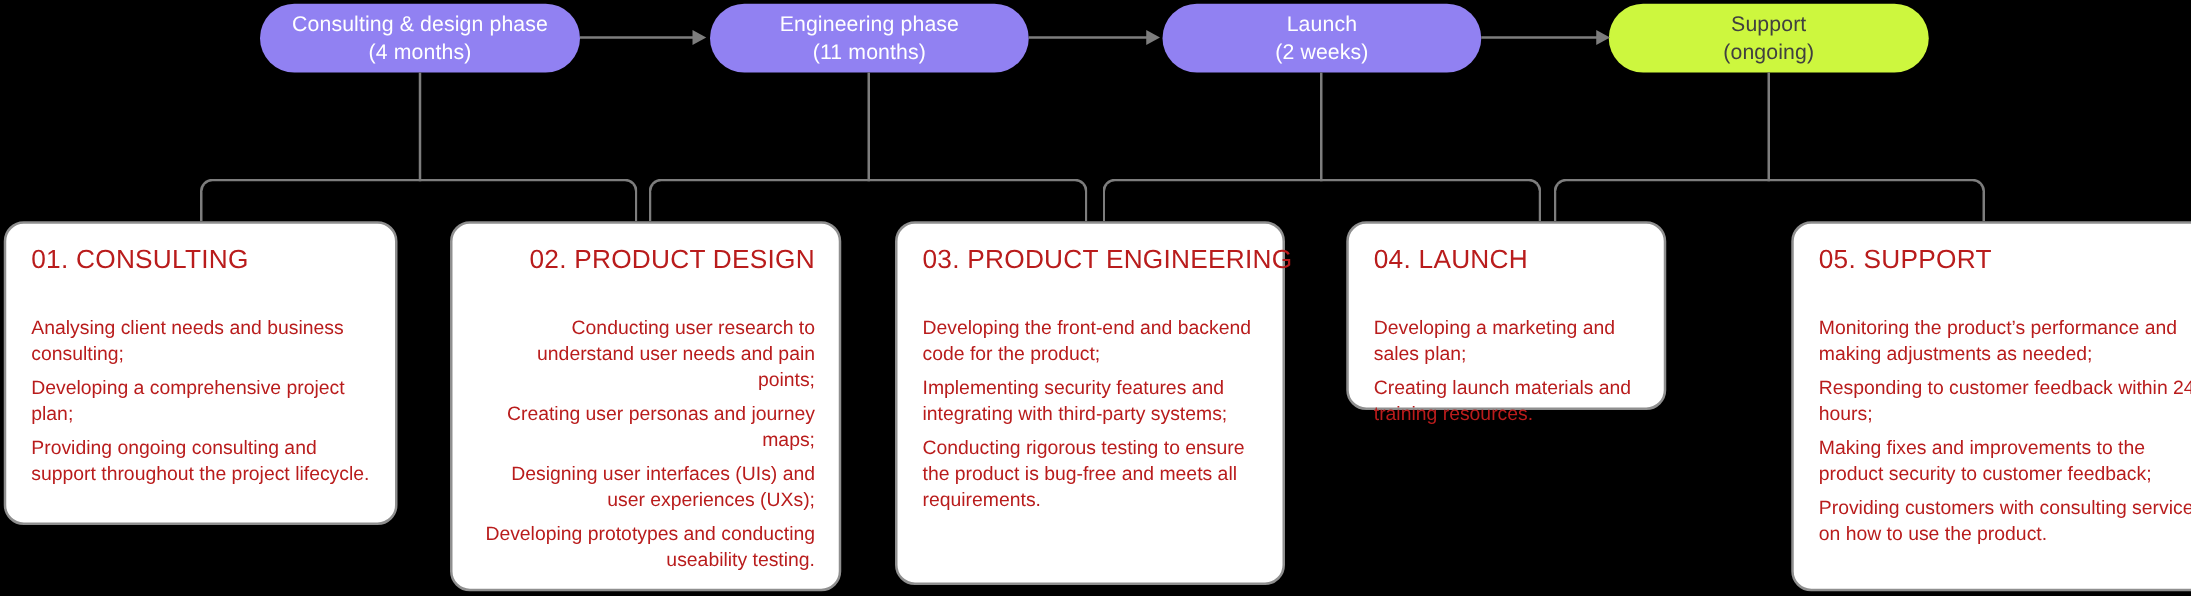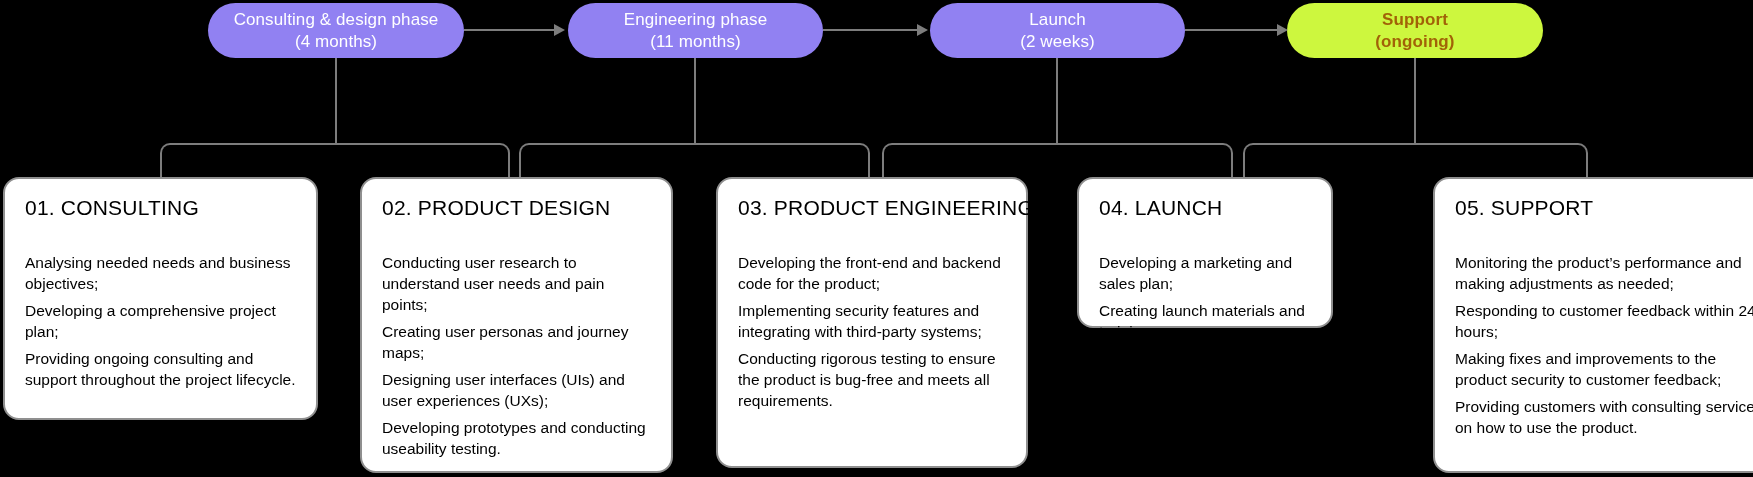--- a/index.html
+++ b/index.html
@@ -7,21 +7,21 @@
     position:relative; width:1753px; height:477px; background:#000000;
     font-family:"Liberation Sans", sans-serif; overflow:hidden;
   }
   
   .pill {
     position:absolute; top:3px; height:55px; border-radius:28px;
     display:flex; flex-direction:column; align-items:center; justify-content:center;
     text-align:center; font-size:17px; line-height:22px; letter-spacing:0.1px;
   }
   .pill.purple { background:#9181f2; color:#ffffff; }
-  .pill.green  { background:#cdf73e; color:#a16207;font-weight:bold; }
+  .pill.green  { background:#cdf73e; color:#404040; }
   #pill-1 { left:208px;  width:256px; }
   #pill-2 { left:568px;  width:255px; }
   #pill-3 { left:930px;  width:255px; }
   #pill-4 { left:1287px; width:256px; }
 
   
   .arrow-line { position:absolute; top:29px; height:2px; background:#7d7d7d; }
   .arrow-head { position:absolute; top:24px; width:0; height:0;
     border-left:11px solid #7d7d7d; border-top:6px solid transparent; border-bottom:6px solid transparent; }
   #arrow-line-1 { left:464px;  width:91px; }  #arrow-head-1 { left:554px; }
@@ -35,30 +35,30 @@
   
   .bracket { position:absolute; top:143px; height:34px; box-sizing:border-box;
     border:2px solid #7d7d7d; border-bottom:none; border-radius:10px 10px 0 0; }
   #bracket-1 { left:160px;  width:350px; }
   #bracket-2 { left:519px;  width:351px; }
   #bracket-3 { left:882px;  width:351px; }
   #bracket-4 { left:1243px; width:345px; }
 
   
   .card {
-    position:absolute; top:177px; background:#ffffff; color:#000000;
+    position:absolute; top:177px; background:#ffffff; color:#b91c1c;
     border:2px solid #8f8f8f; border-radius:16px; box-sizing:border-box;
     padding:17px 19px 16px 20px;
   }
   .card h2 { margin:0; font-size:21px; line-height:24px; font-weight:500;
     letter-spacing:0.2px; white-space:nowrap; }
   .card .items { margin-top:32px; display:flex; flex-direction:column; gap:6px; }
   .card .items p { margin:0; font-size:15.5px; line-height:21px; }
   #card-1 { left:3px;    width:315px; height:243px; }
-  #card-2 { left:360px;  width:313px; height:296px; }
+  #card-2 { left:360px;  width:313px; height:296px;text-align:right; }
   #card-3 { left:716px;  width:312px; height:291px; }
   #card-4 { left:1077px; width:256px; height:151px; }
   #card-5 { left:1433px; width:359px; height:296px; }
 </style>
 </head>
 <body>
 
 <div class="canvas">
 
   <div class="pill purple" id="pill-1">
@@ -91,21 +91,21 @@
   <div class="stem" id="stem-4"></div>
 
   <div class="bracket" id="bracket-1"></div>
   <div class="bracket" id="bracket-2"></div>
   <div class="bracket" id="bracket-3"></div>
   <div class="bracket" id="bracket-4"></div>
 
   <div class="card" id="card-1">
     <h2>01. CONSULTING</h2>
     <div class="items">
-      <p>Analysing needed needs and business objectives;</p>
+      <p>Analysing client needs and business consulting;</p>
       <p>Developing a comprehensive project plan;</p>
       <p>Providing ongoing consulting and support throughout the project lifecycle.</p>
     </div>
   </div>
 
   <div class="card" id="card-2">
     <h2>02. PRODUCT DESIGN</h2>
     <div class="items">
       <p>Conducting user research to understand user needs and pain points;</p>
       <p>Creating user personas and journey maps;</p>

